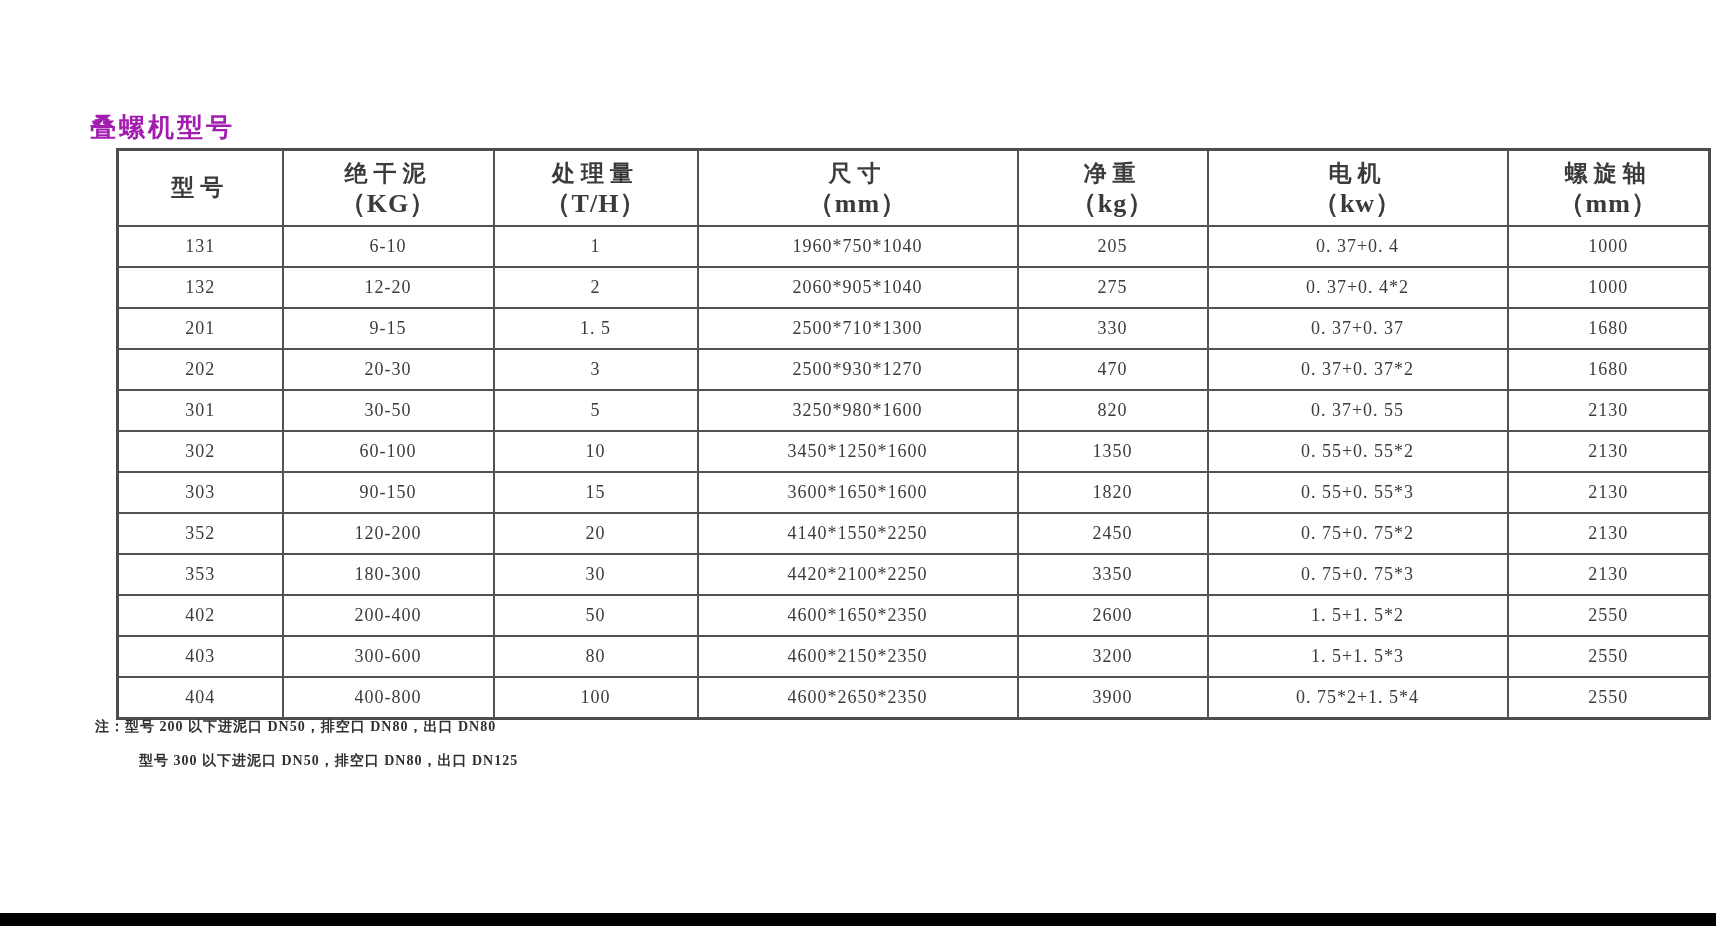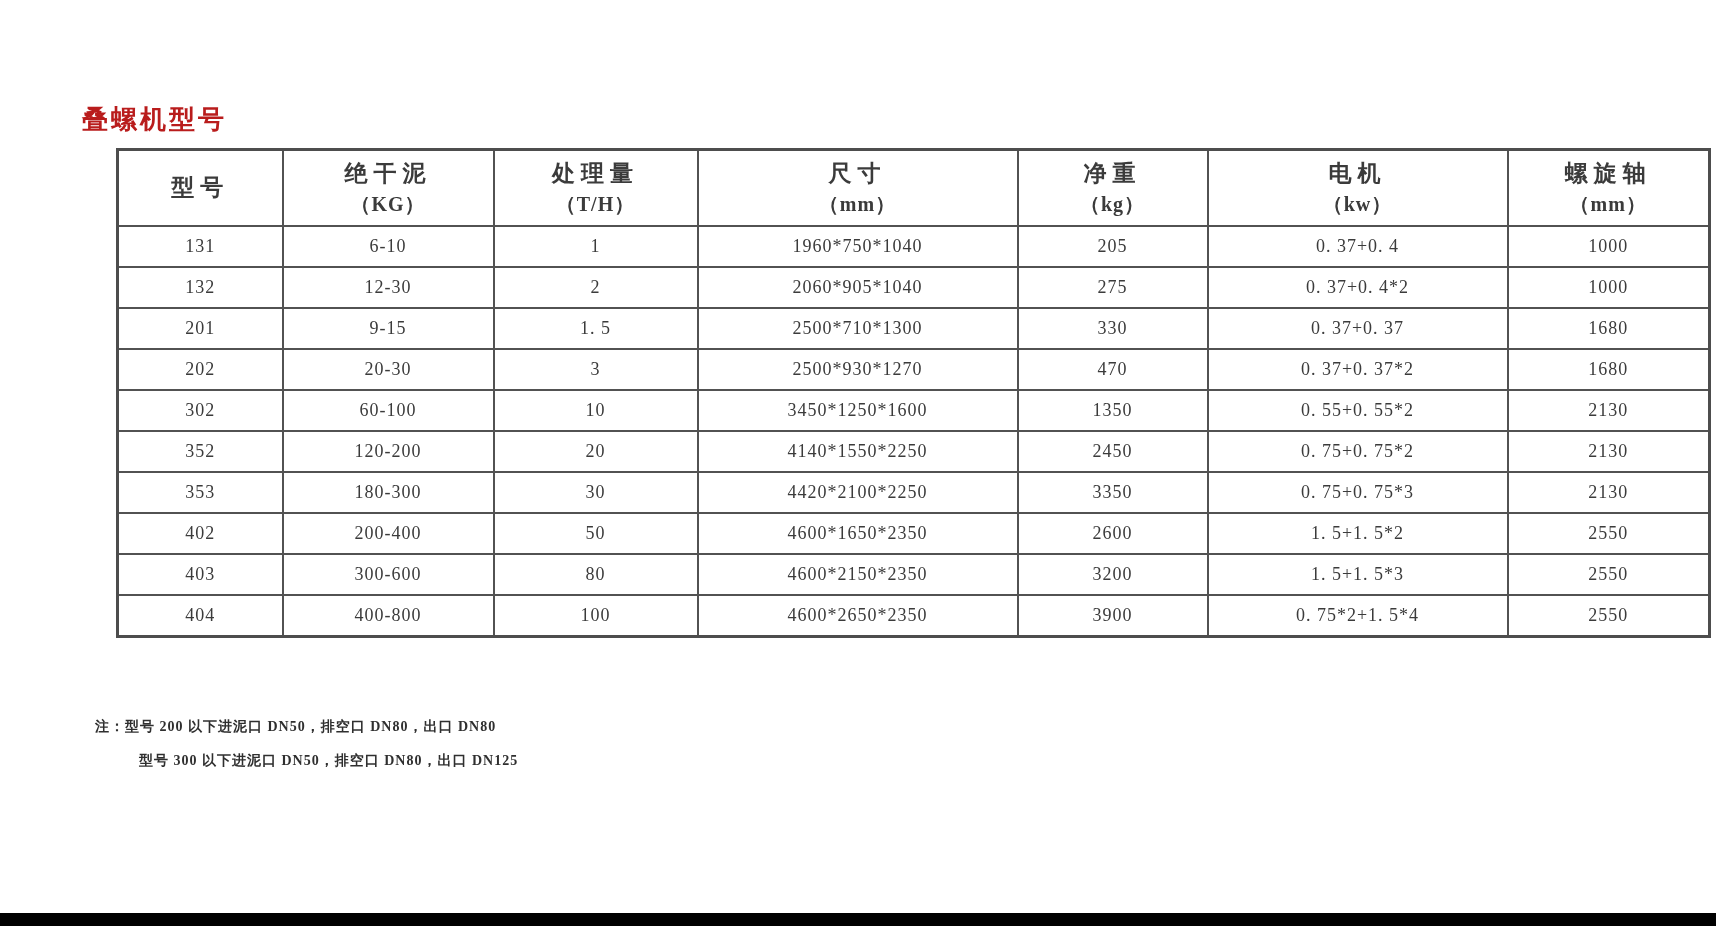--- a/index.html
+++ b/index.html
@@ -2,37 +2,37 @@
 <html><head>
 <meta charset="utf-8">
 <style>
   html,body{margin:0;padding:0;}
   body{
     width:1716px;height:926px;position:relative;overflow:hidden;
     background:#ffffff;color:#3b3b3b;
     font-family:"Liberation Serif","DejaVu Serif",serif;
   }
   .title{
-    position:absolute;left:74px;top:94px;margin:8px;
-    font-size:26px;font-weight:bold;letter-spacing:3px;color:#b91c1c;
+    position:absolute;left:74px;top:94px;margin:16px;
+    font-size:26px;font-weight:bold;letter-spacing:3px;color:#a21caf;
   }
   table.spec-table{
     position:absolute;left:74px;top:148px;width:1592px;
     border-collapse:collapse;table-layout:fixed;
     border:3px solid #4d4d4d;
     margin-left:42px;
   }
   .spec-table th,.spec-table td{
     border:2px solid #525252;
     text-align:center;vertical-align:middle;
     padding:0;color:#3b3b3b;
   }
   .spec-table thead th{height:74px;font-weight:bold;}
   .spec-table thead .h1{font-size:23px;letter-spacing:6px;line-height:32px;}
-  .spec-table thead .h2{font-size:20px;letter-spacing:1px;line-height:28px;}
+  .spec-table thead .h2{font-size:26px;letter-spacing:1px;line-height:28px;}
   .spec-table tbody td{
     height:39px;font-size:18px;letter-spacing:1px;font-weight:normal;
   }
   col.c1{width:165px;} col.c2{width:211px;} col.c3{width:204px;}
   col.c4{width:320px;} col.c5{width:190px;} col.c6{width:300px;}
   col.c7{width:202px;}
   .footnote{
     position:absolute;left:95px;top:710px;
     font-size:14px;font-weight:bold;color:#2f2f2f;line-height:34px;
     letter-spacing:1px;
@@ -96,21 +96,21 @@
           <td>131</td>
           <td>6-10</td>
           <td>1</td>
           <td>1960*750*1040</td>
           <td>205</td>
           <td>0. 37+0. 4</td>
           <td>1000</td>
         </tr>
         <tr>
           <td>132</td>
-          <td>12-30</td>
+          <td>12-20</td>
           <td>2</td>
           <td>2060*905*1040</td>
           <td>275</td>
           <td>0. 37+0. 4*2</td>
           <td>1000</td>
         </tr>
         <tr>
           <td>201</td>
           <td>9-15</td>
           <td>1. 5</td>
@@ -122,26 +122,44 @@
         <tr>
           <td>202</td>
           <td>20-30</td>
           <td>3</td>
           <td>2500*930*1270</td>
           <td>470</td>
           <td>0. 37+0. 37*2</td>
           <td>1680</td>
         </tr>
         <tr>
+          <td>301</td>
+          <td>30-50</td>
+          <td>5</td>
+          <td>3250*980*1600</td>
+          <td>820</td>
+          <td>0. 37+0. 55</td>
+          <td>2130</td>
+        </tr>
+        <tr>
           <td>302</td>
           <td>60-100</td>
           <td>10</td>
           <td>3450*1250*1600</td>
           <td>1350</td>
           <td>0. 55+0. 55*2</td>
+          <td>2130</td>
+        </tr>
+        <tr>
+          <td>303</td>
+          <td>90-150</td>
+          <td>15</td>
+          <td>3600*1650*1600</td>
+          <td>1820</td>
+          <td>0. 55+0. 55*3</td>
           <td>2130</td>
         </tr>
         <tr>
           <td>352</td>
           <td>120-200</td>
           <td>20</td>
           <td>4140*1550*2250</td>
           <td>2450</td>
           <td>0. 75+0. 75*2</td>
           <td>2130</td>

